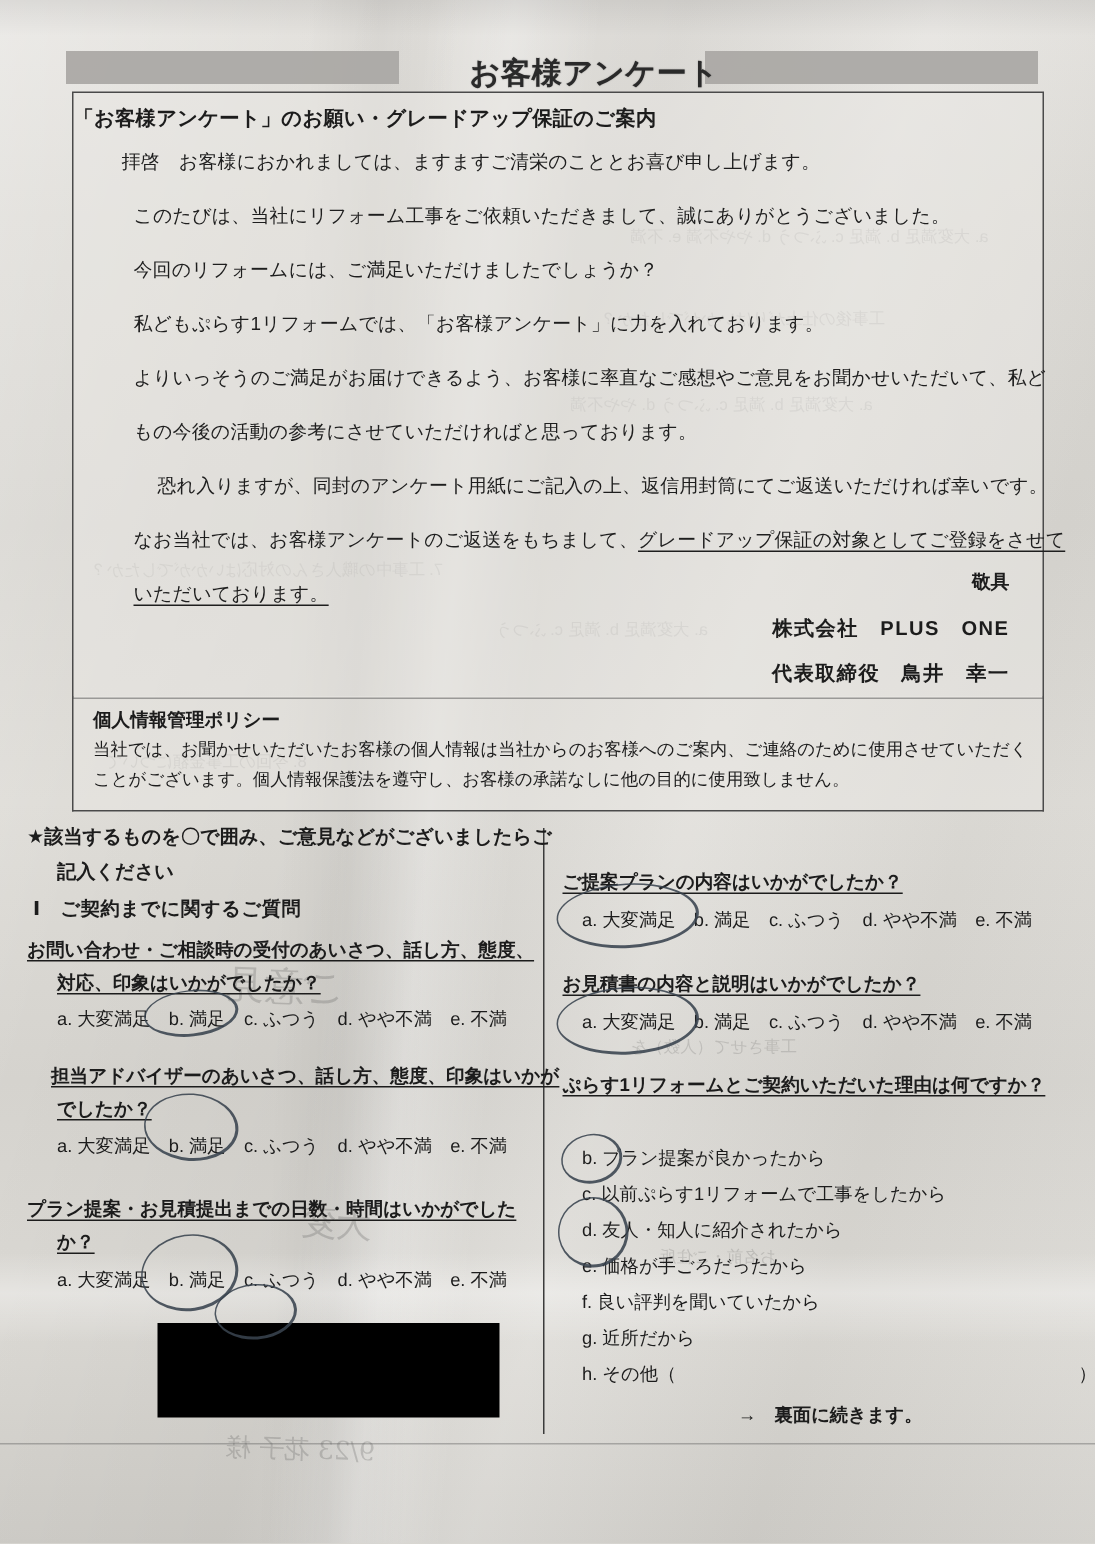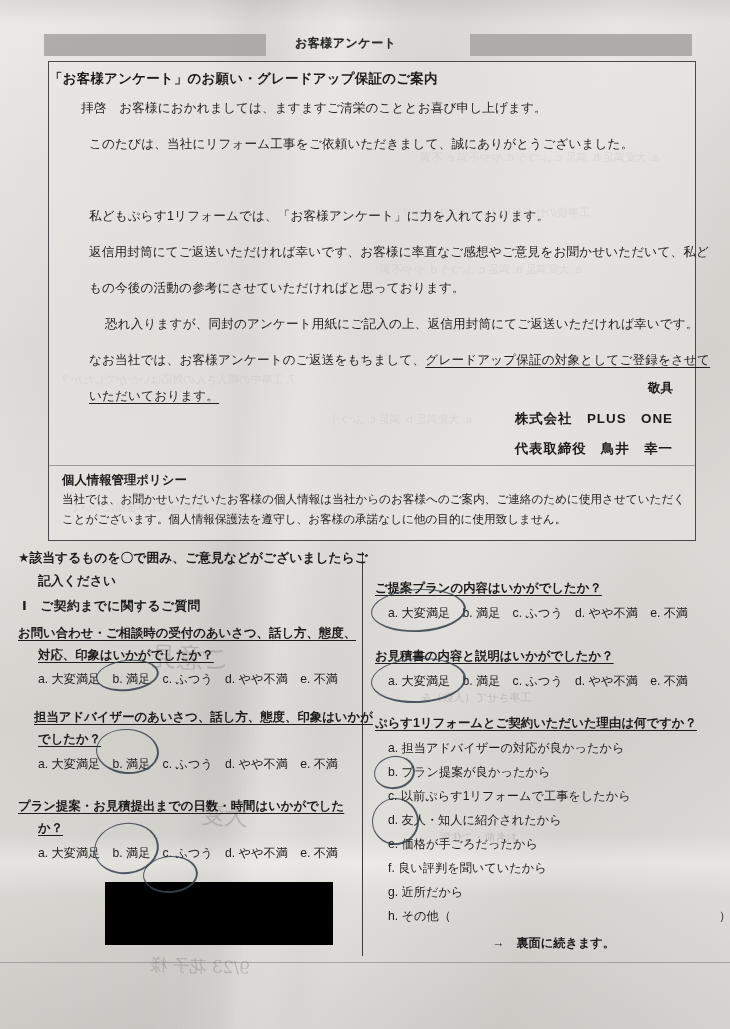--- a/index.html
+++ b/index.html
@@ -27,21 +27,21 @@
     background:linear-gradient(180deg,rgba(255,255,255,0) 0%,rgba(255,255,255,0.34) 45%,rgba(255,255,255,0) 100%);}
   .crease.c4{top:0;height:24px;background:linear-gradient(180deg,rgba(0,0,0,0.07),rgba(0,0,0,0));}
 
   
   .abs{position:absolute;white-space:nowrap;}
 
   
   #hdr-bar-left,#hdr-bar-right{position:absolute;background:#a9a7a4;opacity:.92;}
   #hdr-bar-left{left:44px;top:34px;width:222px;height:22px;}
   #hdr-bar-right{left:470px;top:34px;width:222px;height:22px;}
-  #hdr-title{left:295px;top:35px;font-size:12px;font-weight:bold;letter-spacing:.5px;color:#2a2a2a;
+  #hdr-title{left:313px;top:35px;font-size:20px;font-weight:bold;letter-spacing:.5px;color:#2a2a2a;
     text-shadow:0 0 1px rgba(0,0,0,.35);}
 
   
   #letter-box{position:absolute;left:48px;top:61px;width:646px;height:403px;
     border:1.6px solid #4a4a4a;background:rgba(233,231,227,0.55);}
   #letter-head{left:0;top:8px;width:646px;text-align:left;white-space:normal;
     font-size:13.5px;font-weight:bold;letter-spacing:.2px;}
   .lbody{position:absolute;font-size:12.6px;letter-spacing:.15px;color:#1e1e1e;white-space:nowrap;}
   #sig-keigu{right:22px;top:318px;font-size:12.6px;font-weight:bold;}
   #sig-company{right:22px;top:348px;font-size:13.4px;font-weight:bold;letter-spacing:1px;}
@@ -107,22 +107,23 @@
 
 <div id="hdr-bar-left"></div>
 <div id="hdr-bar-right"></div>
 <div class="abs" id="hdr-title">お客様アンケート</div>
 
 <div id="letter-box">
   <div class="abs" id="letter-head">「お客様アンケート」のお願い・グレードアップ保証のご案内</div>
 
   <div class="lbody" style="left:32px;top:38px;">拝啓　お客様におかれましては、ますますご清栄のこととお喜び申し上げます。</div>
   <div class="lbody" style="left:40px;top:74px;">このたびは、当社にリフォーム工事をご依頼いただきまして、誠にありがとうございました。</div>
+  <div class="lbody" style="left:40px;top:110px;">今回のリフォームには、ご満足いただけましたでしょうか？</div>
   <div class="lbody" style="left:40px;top:146px;">私どもぷらす1リフォームでは、「お客様アンケート」に力を入れております。</div>
-  <div class="lbody" style="left:40px;top:182px;">返信用封筒にてご返送いただければ幸いです、お客様に率直なご感想やご意見をお聞かせいただいて、私ど</div>
+  <div class="lbody" style="left:40px;top:182px;">よりいっそうのご満足がお届けできるよう、お客様に率直なご感想やご意見をお聞かせいただいて、私ど</div>
   <div class="lbody" style="left:40px;top:218px;">もの今後の活動の参考にさせていただければと思っております。</div>
   <div class="lbody" style="left:56px;top:254px;">恐れ入りますが、同封のアンケート用紙にご記入の上、返信用封筒にてご返送いただければ幸いです。</div>
 
   <div class="lbody" style="left:40px;top:290px;text-align:center;"><span>なお当社では、お客様アンケートのご返送をもちまして、</span><span class="u-line">グレードアップ保証の対象としてご登録をさせて</span></div>
   <div class="lbody u-line" style="left:40px;top:326px;">いただいております。</div>
 
   <div class="abs" id="sig-keigu">敬具</div>
   <div class="abs" id="sig-company">株式会社　PLUS　ONE</div>
   <div class="abs" id="sig-title">代表取締役　鳥井　幸一</div>
 </div>
@@ -158,21 +159,20 @@
 
   <div class="abs q-text u-line" style="left:375px;top:32px;">ご提案プランの内容はいかがでしたか？</div>
   <div class="abs q-opts" style="left:388px;top:57px;">a. 大変満足　b. 満足　c. ふつう　d. やや不満　e. 不満</div>
   <div class="circle w" style="left:371px;top:41px;width:92px;height:40px;transform:rotate(-3deg);"></div>
 
   <div class="abs q-text u-line" style="left:375px;top:100px;">お見積書の内容と説明はいかがでしたか？</div>
   <div class="abs q-opts" style="left:388px;top:125px;">a. 大変満足　b. 満足　c. ふつう　d. やや不満　e. 不満</div>
   <div class="circle w" style="left:371px;top:110px;width:92px;height:42px;transform:rotate(-3deg);"></div>
 
   <div class="abs q-text u-line" style="left:375px;top:167px;">ぷらす1リフォームとご契約いただいた理由は何ですか？</div>
-  <div class="abs q-item" style="left:388px;top:192px;">a. 担当アドバイザーの対応が良かったから</div>
   <div class="abs q-item" style="left:388px;top:216px;">b. プラン提案が良かったから</div>
   <div class="abs q-item" style="left:388px;top:240px;">c. 以前ぷらす1リフォームで工事をしたから</div>
   <div class="abs q-item" style="left:388px;top:264px;">d. 友人・知人に紹介されたから</div>
   <div class="abs q-item" style="left:388px;top:288px;">e. 価格が手ごろだったから</div>
   <div class="abs q-item" style="left:388px;top:312px;">f. 良い評判を聞いていたから</div>
   <div class="abs q-item" style="left:388px;top:336px;">g. 近所だから</div>
   <div class="abs q-item" style="left:388px;top:360px;">h. その他（　　　　　　　　　　　　　　　　　　　　　　）</div>
 
   <div class="circle w" style="left:374px;top:208px;width:38px;height:30px;transform:rotate(-10deg);"></div>
   <div class="circle w" style="left:372px;top:250px;width:44px;height:44px;transform:rotate(-12deg);"></div>

